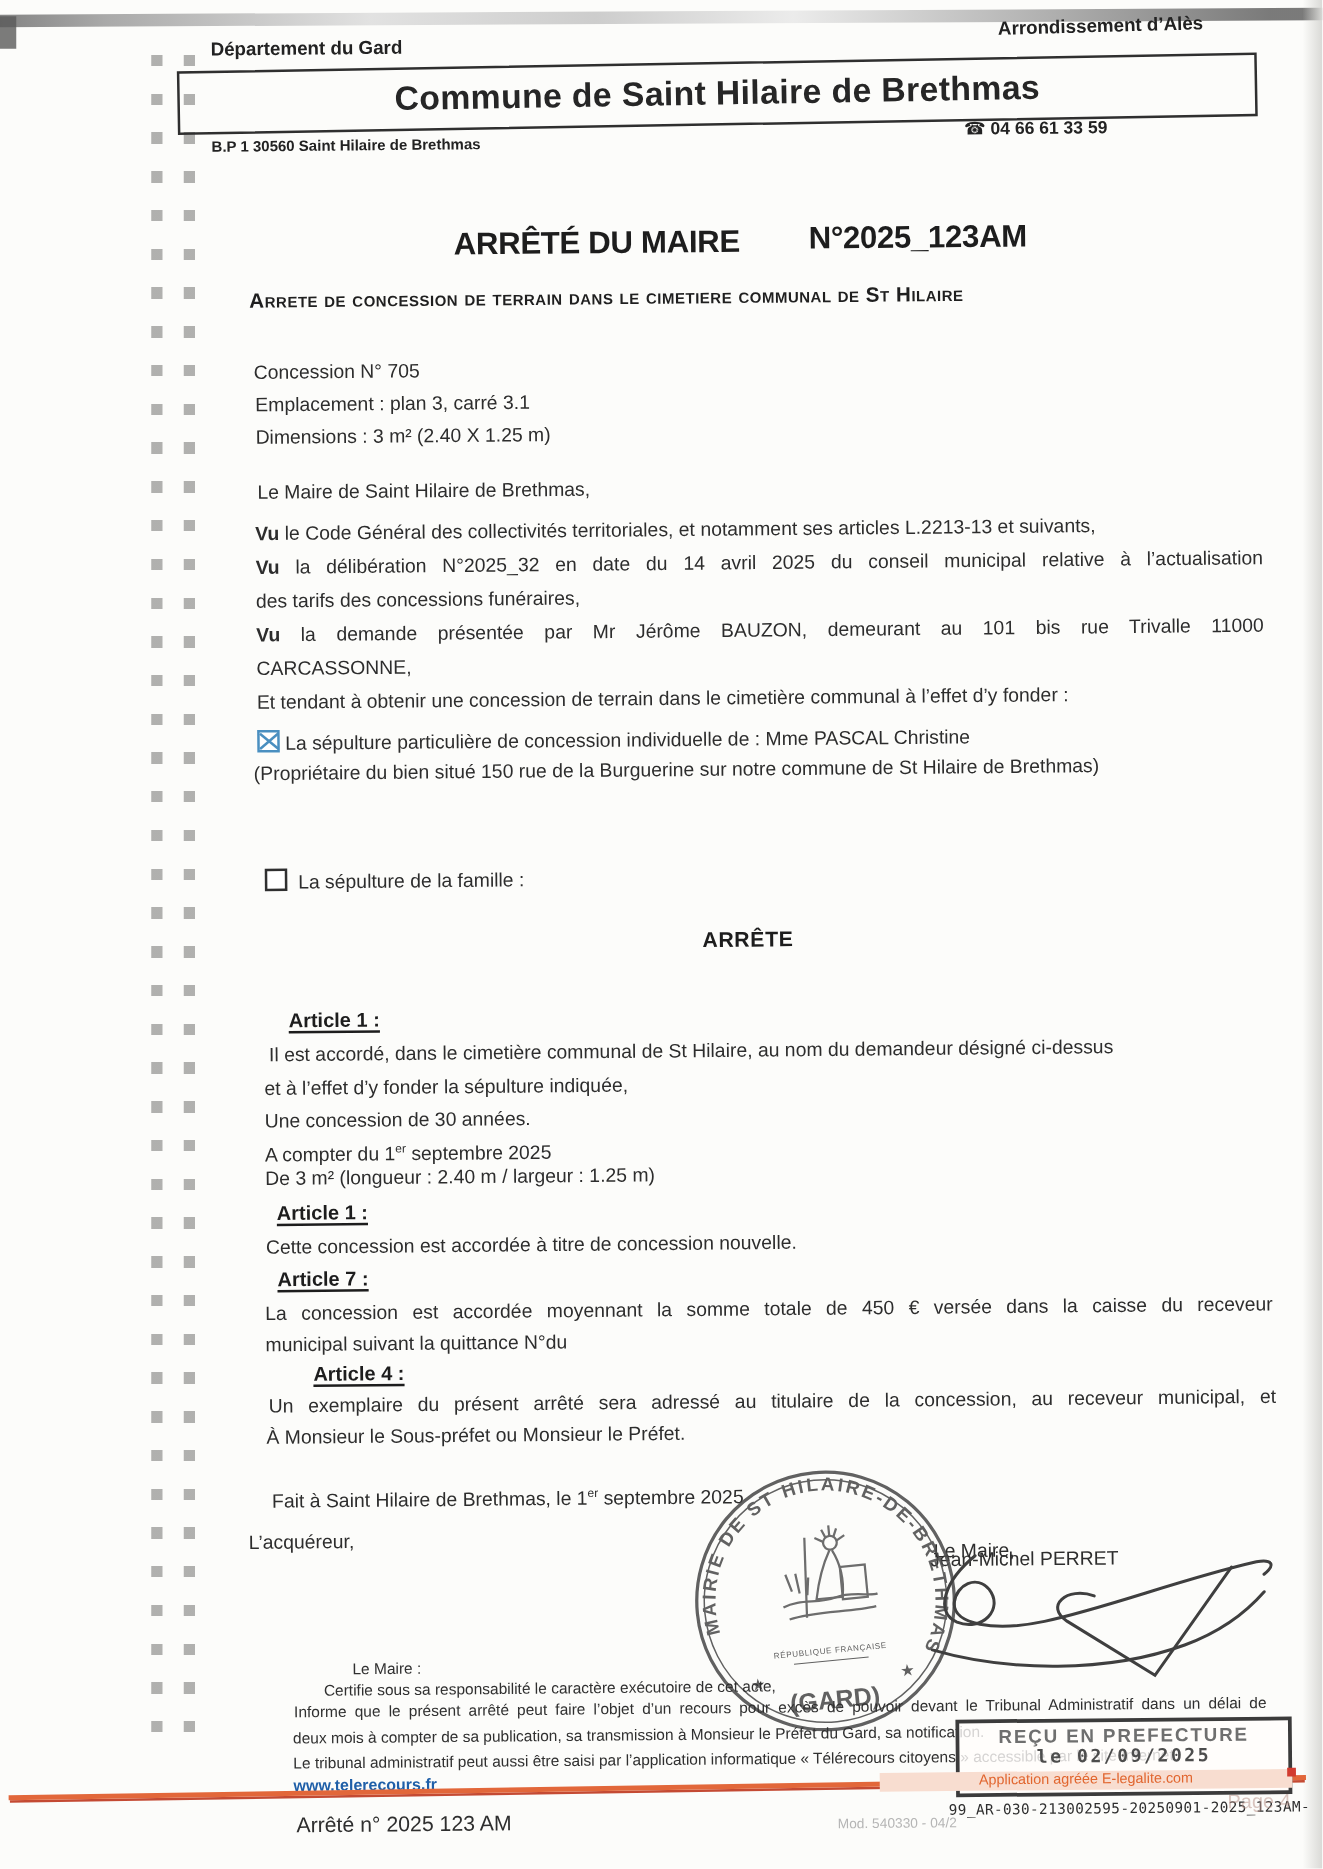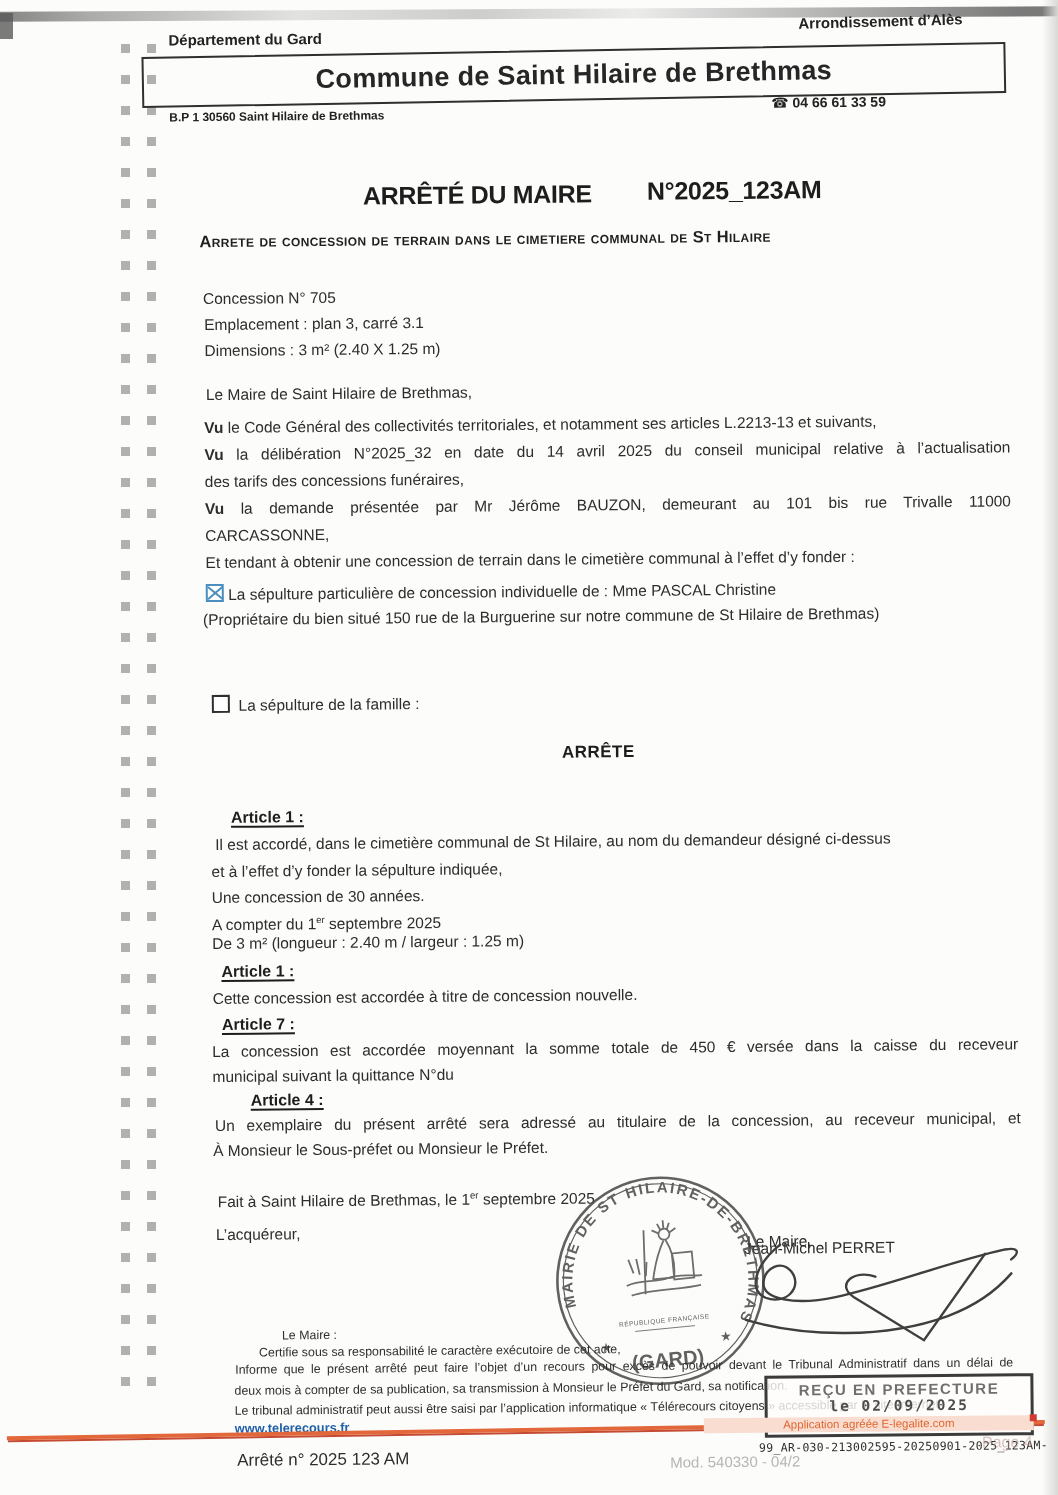--- a/index.html
+++ b/index.html
@@ -79,21 +79,21 @@
     border:3px solid #3b3b3b; background:rgba(255,253,251,.8); z-index:6;
   }
   .recu-l1 { margin-top:3px; text-align:center; font-size:15px; font-weight:bold; letter-spacing:1.5px; color:#6f6f6f; }
   .recu-l2 { text-align:center; font-family:"DejaVu Sans Mono",monospace; font-size:14.5px; font-weight:bold; letter-spacing:2px; color:#4d4d4d; }
   .recu-band {
     position:absolute; left:-64px; bottom:2px; width:330px; height:15px; background:#f8ddd0;
     text-align:center; font-size:11.5px; color:#e1662f; line-height:15px;
   }
   .recu-band::after { content:""; position:absolute; right:-3px; top:-1px; width:7px; height:7px; background:#d23b2f; }
   .mono-code { font-family:"DejaVu Sans Mono",monospace; font-size:11.5px; letter-spacing:.3px; color:#2e2e2e; white-space:nowrap; }
-  .mod-ref { font-size:15px; color:#b5b5b5; white-space:nowrap; }
+  .mod-ref { font-size:11px; color:#b5b5b5; white-space:nowrap; }
   .footer-ref { font-size:17px; color:#2e2e2e; white-space:nowrap; }
   .ghost { font-size:16px; color:rgba(185,150,140,.55); white-space:nowrap; }
 </style>
 </head>
 <body>
 
 <div class="page">
 
   <div class="top-band"></div>
   <div class="corner-mark"></div>
@@ -154,21 +154,21 @@
 
     <div class="abs art" style="left:219px; top:1013px;">Article 7 :</div>
     <div class="abs line jl" style="left:209px; top:1038px;">La concession est accordée moyennant la somme totale de 450 € versée dans la caisse du receveur</div>
     <div class="abs line" style="left:209px; top:1063px;"><span>municipal suivant la quittance N°</span><span class="gap-du">du</span></div>
 
     <div class="abs art" style="left:219px; top:1089px;margin-left:28px;">Article 4 :</div>
     <div class="abs line jl" style="left:211px; top:1112px;">Un exemplaire du présent arrêté sera adressé au titulaire de la concession, au receveur municipal, et</div>
     <div class="abs line" style="left:209px; top:1137px;">À Monsieur le Sous-préfet ou Monsieur le Préfet.</div>
 
     <div class="abs line" style="left:213px; top:1184px;"><span>Fait à Saint Hilaire de Brethmas, le 1</span><span class="sup">er</span><span> septembre 2025</span></div>
-    <div class="abs line" style="left:211px; top:1221px;">L’acquéreur,</div>
+    <div class="abs line" style="left:194px; top:1221px;">L’acquéreur,</div>
     <div class="abs line" style="left:742px; top:1210px;margin-top:23px;">Le Maire,</div>
     <div class="abs line" style="left:739px; top:1240px;">Jean-Michel PERRET</div>
 
     <svg class="stamp-svg" width="220" height="220" viewBox="0 0 220 220">
       <defs>
           <path id="ringPath" d="M34,154 A88,88 0 1 1 186,154"></path>
         </defs>
       <circle cx="110" cy="110" r="103" fill="none" stroke="#4c4c4c" stroke-width="2.6"></circle>
       <circle cx="110" cy="110" r="97" fill="none" stroke="#4c4c4c" stroke-width="1.2"></circle>
       <text font-family="Liberation Sans, sans-serif" font-size="15" font-weight="bold" fill="#4c4c4c" letter-spacing="2">

